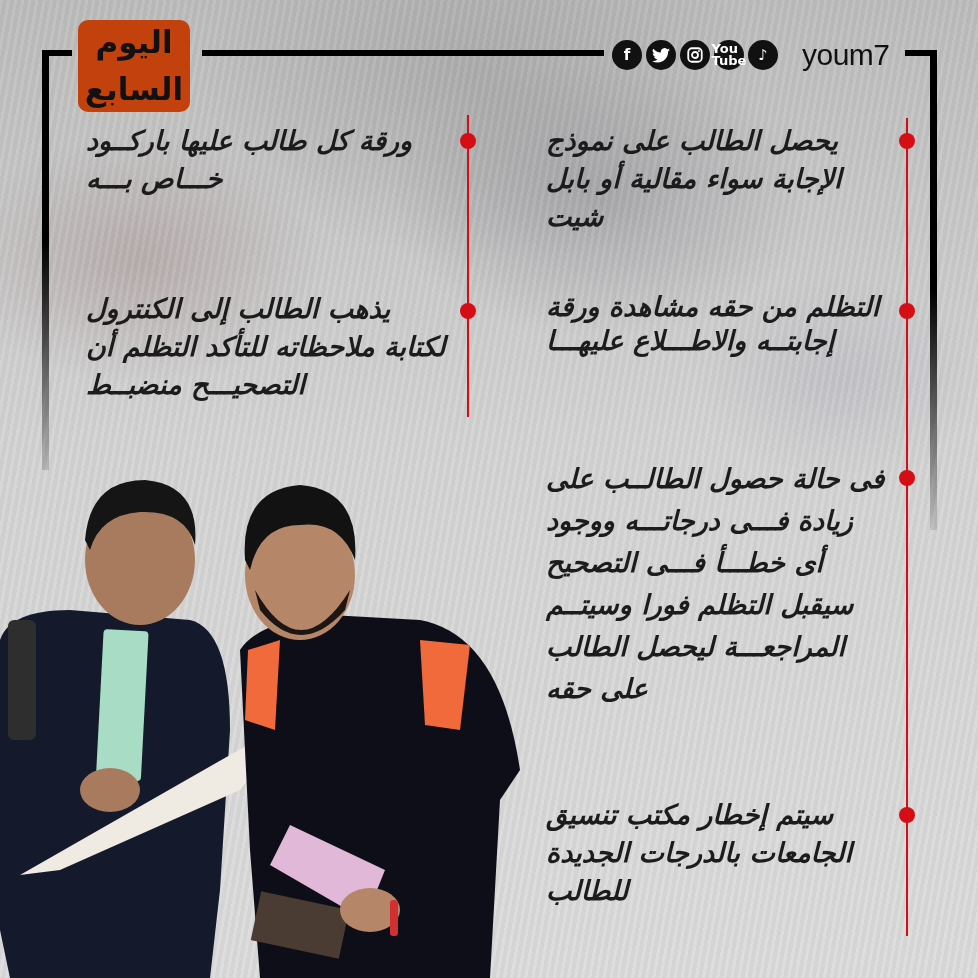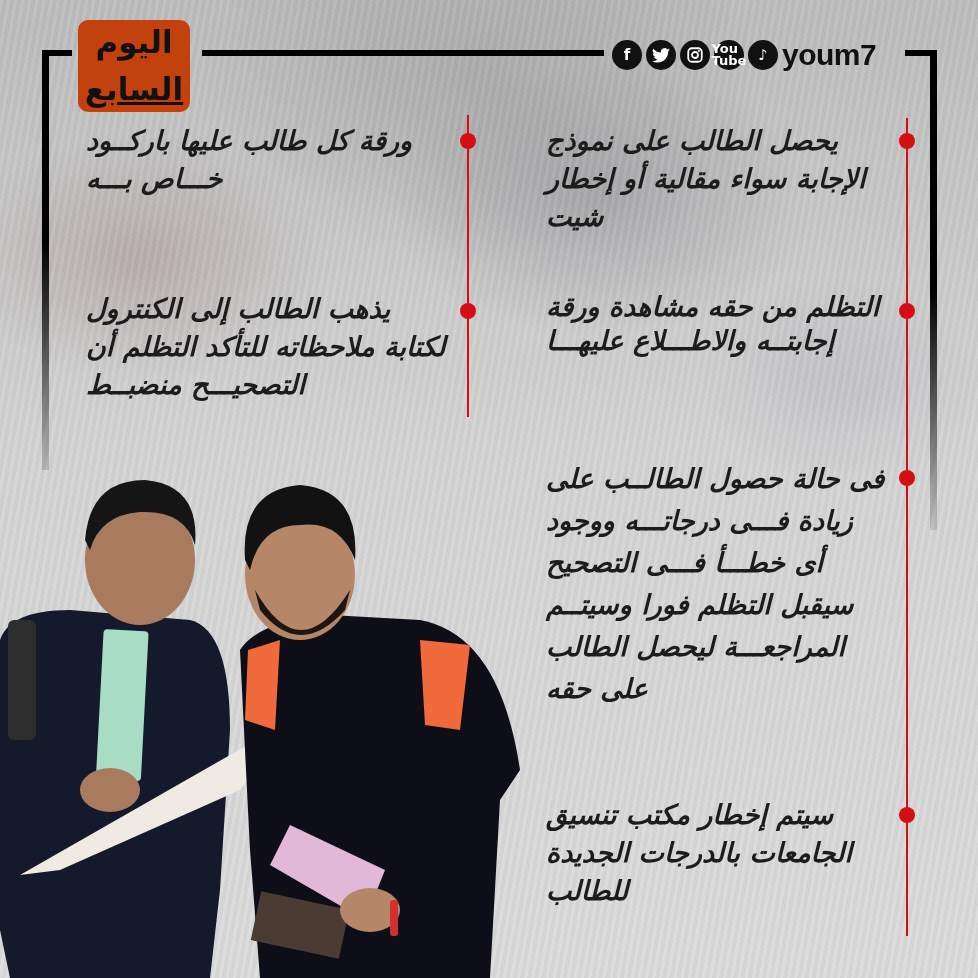--- a/index.html
+++ b/index.html
@@ -25,28 +25,28 @@
   .f-top-right { left:905px; top:50px; width:32px; height:6px; }
   .f-right { left:930px; top:50px; width:7px; height:480px;
     background:linear-gradient(180deg,#000 0%,#000 50%,rgba(0,0,0,0.1) 100%); }
 
   
   .logo { position:absolute; left:78px; top:20px; width:112px; height:92px;
     background:#c2410c; border-radius:10px; display:flex; flex-direction:column;
     align-items:center; justify-content:center; line-height:1; }
   .logo .l1, .logo .l2 { font-weight:bold; font-size:31px; direction:rtl; letter-spacing:-1px; }
   .logo .l1 { color:#111; }
-  .logo .l2 { color:#111; margin-top:16px;text-decoration:underline; }
+  .logo .l2 { color:#111; margin-top:16px; }
 
   
   .social { position:absolute; left:612px; top:38px; display:flex; align-items:center; gap:4px; }
   .soc { width:30px; height:30px; border-radius:50%; background:#111; color:#fff;
     display:flex; align-items:center; justify-content:center; font-weight:bold; font-size:15px; }
   .soc.yt { font-size:13px; line-height:12px; text-align:left; }
-  .brand { font-family:"Liberation Sans", sans-serif; font-weight:bold; font-size:30px; color:#111; margin-left:0; letter-spacing:-0.5px; }
+  .brand { font-family:"Liberation Sans", sans-serif; font-weight:normal; font-size:30px; color:#111; margin-left:20px; letter-spacing:-0.5px; }
 
   
   .tl { position:absolute; width:2px; background:#d40e14; }
   .tl-right { left:906px; top:118px; height:818px; }
   .tl-left { left:467px; top:115px; height:302px; }
   .dot { position:absolute; width:16px; height:16px; border-radius:50%; background:#d40e14; }
 
   .item { position:absolute; direction:rtl; text-align:left;
     font-weight:bold; font-style:italic; color:#1c1c1c; font-size:27px; line-height:38px; }
   .item.r { right:92px; width:340px; }
@@ -93,21 +93,21 @@
 <div class="tl tl-right"></div>
 <div class="tl tl-left"></div>
 
 <div class="dot" style="left:899px; top:133px;"></div>
 <div class="dot" style="left:899px; top:303px;"></div>
 <div class="dot" style="left:899px; top:470px;"></div>
 <div class="dot" style="left:899px; top:807px;"></div>
 <div class="dot" style="left:460px; top:133px;"></div>
 <div class="dot" style="left:460px; top:303px;"></div>
 
-<div class="item r" style="top:122px;">يحصل الطالب على نموذج الإجابة سواء مقالية أو إخطار شيت</div>
+<div class="item r" style="top:122px;">يحصل الطالب على نموذج الإجابة سواء مقالية أو بابل شيت</div>
 <div class="item r" style="top:290px; line-height:34px;">التظلم من حقه مشاهدة ورقة إجابتــه والاطـــلاع عليهـــا</div>
 <div class="item r" style="top:458px; line-height:42px;">فى حالة حصول الطالــب على زيادة فـــى درجاتـــه ووجود أى خطـــأ فـــى التصحيح سيقبل التظلم فورا وسيتــم المراجعـــة ليحصل الطالب على حقه</div>
 <div class="item r" style="top:796px;">سيتم إخطار مكتب تنسيق الجامعات بالدرجات الجديدة للطالب</div>
 
 <div class="item l" style="top:122px;">ورقة كل طالب عليها باركــود خـــاص بـــه</div>
 <div class="item l" style="top:290px;">يذهب الطالب إلى الكنترول لكتابة ملاحظاته للتأكد التظلم أن التصحيـــح منضبــط</div>
 
 <svg class="photo" viewBox="0 0 540 508">
 
   <path d="M0 170 Q10 140 70 140 L190 150 Q230 160 230 260 L220 420 L210 508 L10 508 L0 460 Z" fill="#141a2c"></path>

